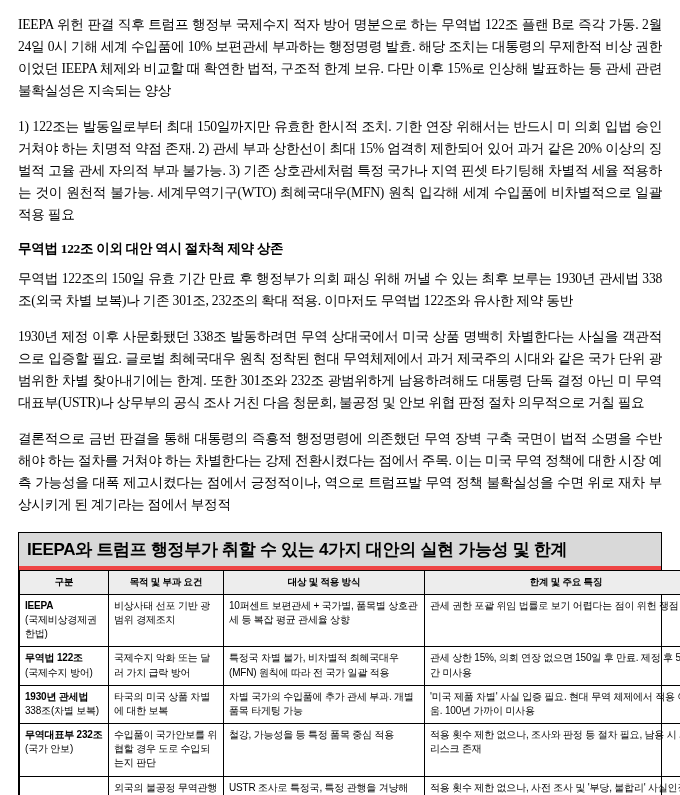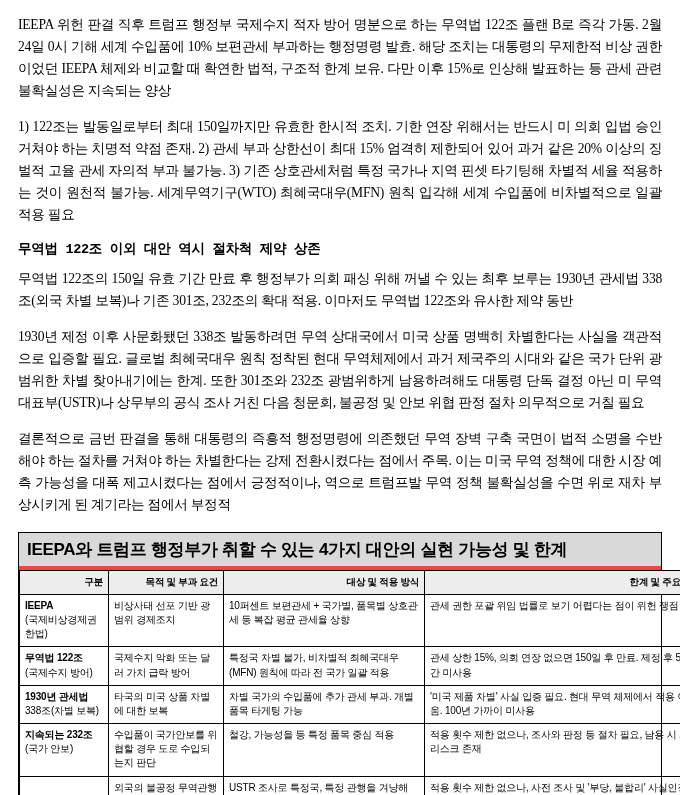--- a/index.html
+++ b/index.html
@@ -20,21 +20,21 @@
   }
   h1.doc-title {
     font-family: "Liberation Sans", sans-serif;
     font-size: 14.5px;
     font-weight: bold;
     margin: 0 0 12px 0;
     letter-spacing: -0.3px;
     color: #000;
   }
   h2.sec-title {
-    font-family: Liberation Mono, monospace;
+    font-family: Liberation Serif, serif;
     font-size: 13.5px;
     font-weight: bold;
     margin: 10px 0 10px 0;
     letter-spacing: -0.3px;
     color: #000;
   }
   p.para {
     font-size: 13.6px;
     line-height: 1.62;
     margin: 0 0 14px 0;
@@ -67,21 +67,21 @@
     border: 1px solid #000;
     vertical-align: top;
     padding: 4px 5px 5px 5px;
     font-size: 10px;
     line-height: 1.42;
     letter-spacing: -0.2px;
   }
   table.grid th {
     background: #ededed;
     font-weight: bold;
-    text-align: right;
+    text-align: center;
     font-size: 9.5px;
     padding-top: 4px;
   }
   table.grid tr > *:nth-child(1) { width: 78px; }
   table.grid tr > *:nth-child(2) { width: 104px; }
   table.grid tr > *:nth-child(3) { width: 190px; }
   table.grid tr > *:nth-child(4) { width: 272px; }
   td.cell-name { font-weight: bold; }
   td .sub {
     display: block;
@@ -138,21 +138,21 @@
           <td class="cell-name">
             <span>1930년 관세법</span>
             <span class="sub">338조(차별 보복)</span>
           </td>
           <td>타국의 미국 상품 차별에 대한 보복</td>
           <td>차별 국가의 수입품에 추가 관세 부과. 개별 품목 타게팅 가능</td>
           <td>'미국 제품 차별' 사실 입증 필요. 현대 무역 체제에서 적용 어려움. 100년 가까이 미사용</td>
         </tr>
         <tr>
           <td class="cell-name">
-            <span>지속되는 232조</span>
+            <span>무역대표부 232조</span>
             <span class="sub">(국가 안보)</span>
           </td>
           <td>수입품이 국가안보를 위협할 경우 도로 수입되는지 판단</td>
           <td>철강, 가능성을 등 특정 품목 중심 적용</td>
           <td>적용 횟수 제한 없으나, 조사와 판정 등 절차 필요, 남용 시 사법 리스크 존재</td>
         </tr>
         <tr class="row-tall">
           <td class="cell-name">
             
             

